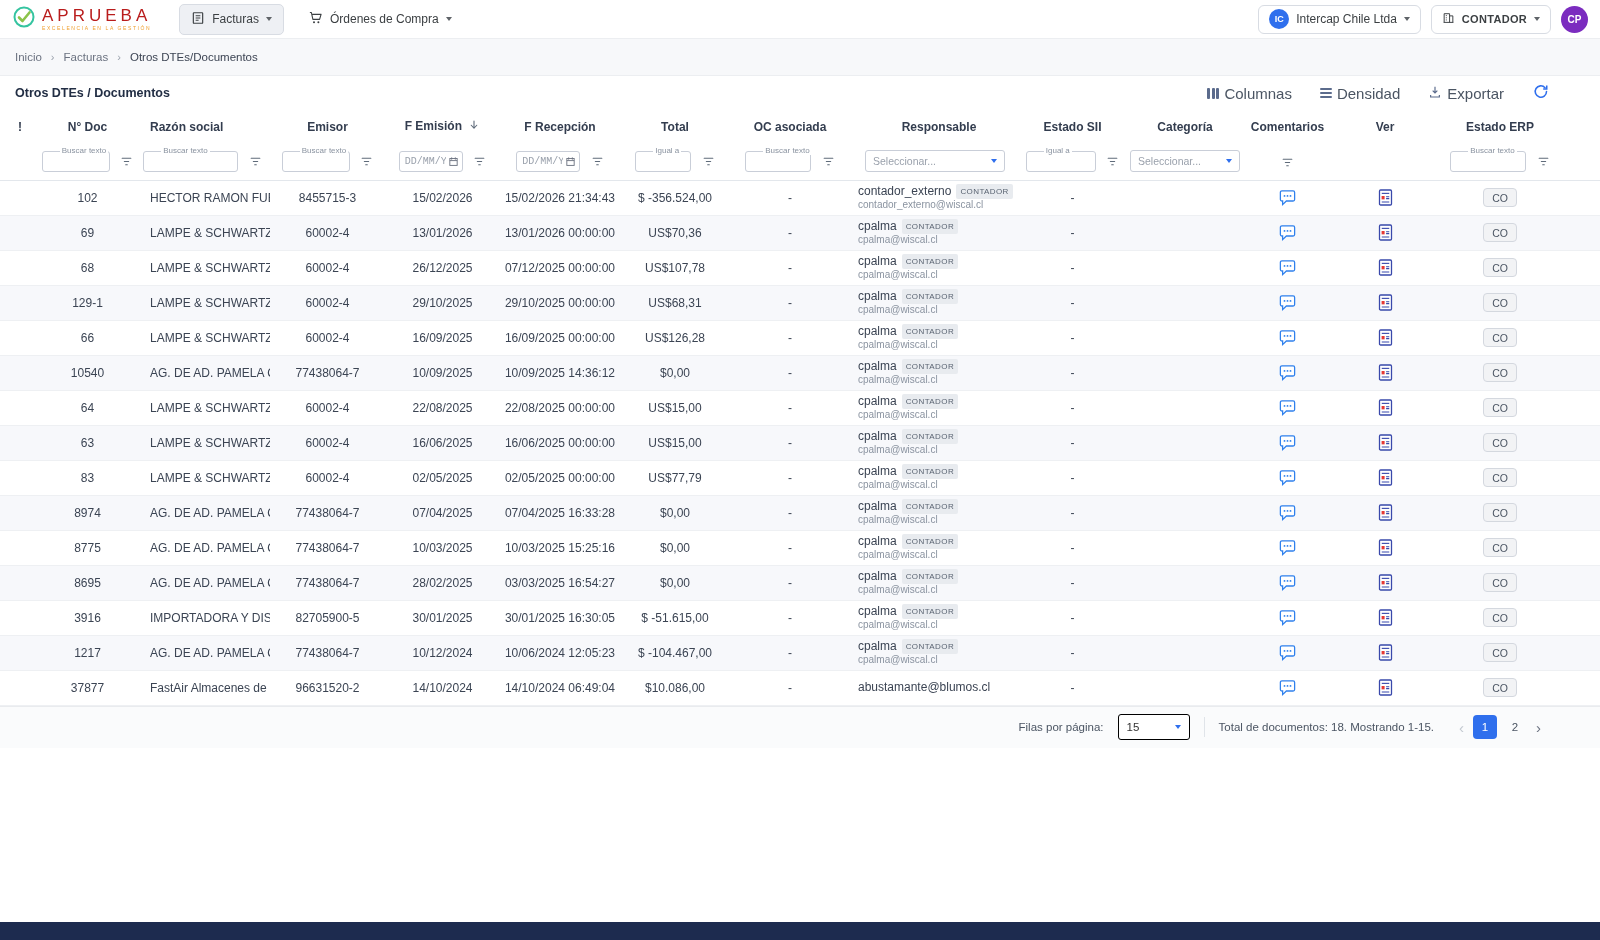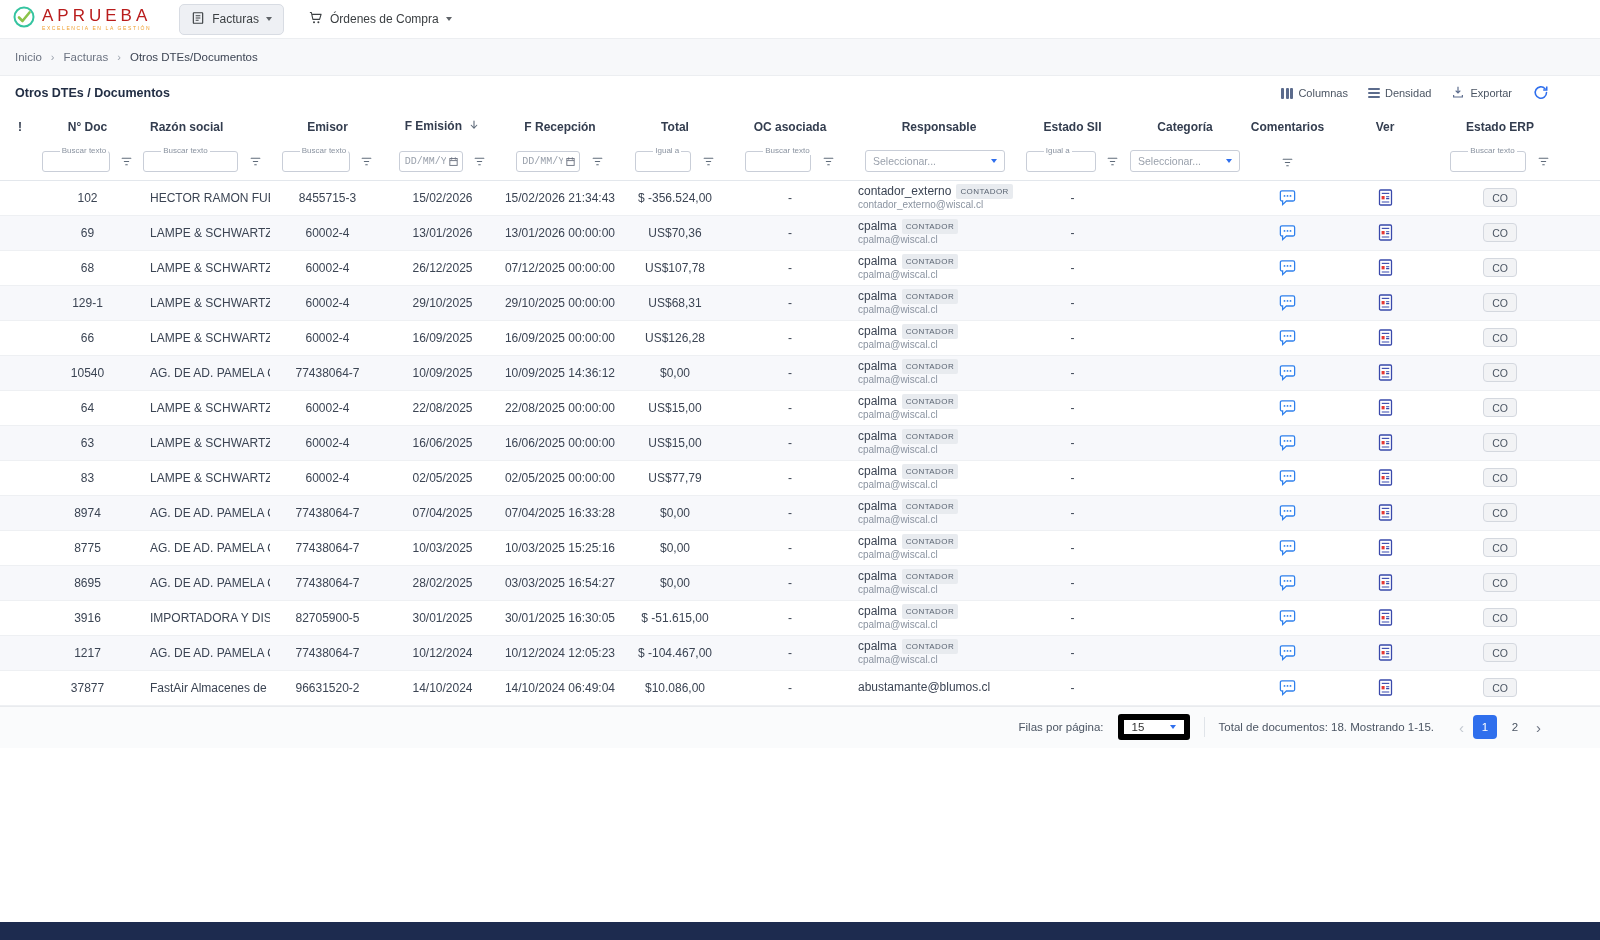--- a/index.html
+++ b/index.html
@@ -30,21 +30,21 @@
   .breadcrumb{height:38px;background:#f7f8fa;border-top:1px solid #eceef1;border-bottom:1px solid #eceef1;
     display:flex;align-items:center;padding:0 15px;font-size:11.5px;color:#6b7280}
   .crumb{cursor:pointer}
   .crumb.current{color:#3c4453;cursor:default}
   .sep{color:#9aa1ac;margin:0 9px;font-size:11px}
   .sep::after{content:"›"}
 
   
   .titlebar{height:34px;display:flex;align-items:center;padding:0 15px;background:#fff}
   .page-title{font-size:12.5px;font-weight:bold;color:#222e44}
-  .tools{margin-left:auto;display:flex;align-items:center;gap:20px;font-size:11px;color:#4b5563;padding-right:36px}
+  .tools{margin-left:auto;display:flex;align-items:center;gap:28px;font-size:15px;color:#4b5563;padding-right:36px}
   .tool{display:flex;align-items:center;gap:5px;cursor:pointer}
   .colbars{display:inline-flex;gap:1.5px;align-items:flex-end}
   .colbars span{width:3px;height:11px;background:#5b6b8c;border-radius:1px}
   .densbars{display:inline-flex;flex-direction:column;gap:2px}
   .densbars span{width:12px;height:2px;background:#5b6b8c;border-radius:1px}
 
   
   table{width:1600px;table-layout:fixed;border-collapse:collapse}
   thead th{font-size:12px;color:#333d4f;font-weight:bold;height:33px;text-align:center;
     vertical-align:middle;white-space:nowrap;overflow:hidden}
@@ -70,21 +70,21 @@
   .resp-name{font-size:12px;color:#3b4453}
   .role-badge{background:#e8ebef;border-radius:2px;font-size:8px;color:#5a6472;padding:1px 4px;letter-spacing:.4px}
   .resp-email{font-size:10px;color:#8a93a0;line-height:12px;text-align:left}
   .icon-btn{display:inline-flex;cursor:pointer;vertical-align:middle}
   .erp-badge{display:inline-block;border:1px solid #d4d8df;background:#f2f3f5;border-radius:4px;
     padding:2.5px 8px;font-size:10.5px;color:#4b5563}
 
   
   .pagination{height:42px;border-top:1px solid #e9ebee;background:#fafbfc;display:flex;align-items:center;
     justify-content:flex-end;gap:14px;padding-right:56px;font-size:11.5px;color:#4b5563}
-  .rpp-select{width:72px;height:26px;border:6px solid #000000;border-radius:3px;display:flex;align-items:center;
+  .rpp-select{width:72px;height:26px;border:1px solid #000000;border-radius:3px;display:flex;align-items:center;
     justify-content:space-between;padding:0 8px;font-size:11.5px;color:#333;background:#fff;cursor:pointer}
   .pg-divider{width:1px;height:20px;background:#e0e4e9}
   .pager{display:flex;align-items:center;gap:6px;margin-left:8px}
   .page-btn{min-width:24px;height:24px;display:flex;align-items:center;justify-content:center;border-radius:4px;
     font-size:11.5px;color:#4b5563;cursor:pointer}
   .page-btn.active{background:#2f6fed;color:#fff}
   .chev{font-size:15px;color:#6b7280;cursor:pointer;padding:0 3px}
   .chev.disabled{color:#c2c8d0;cursor:default}
 
   .bottom-strip{position:absolute;left:0;bottom:0;width:1600px;height:18px;background:#1d2b4f}
@@ -122,20 +122,38 @@
       <svg width="15" height="15" viewBox="0 0 24 24">
           <path d="M3 4h2.4l2.4 11h10.7l2.4-8H7" fill="none" stroke="#3c4043" stroke-width="1.8" stroke-linejoin="round"></path>
           <circle cx="9.6" cy="19.4" r="1.6" fill="#3c4043"></circle>
           <circle cx="16.6" cy="19.4" r="1.6" fill="#3c4043"></circle>
         </svg>
     </span>
     <span>Órdenes de Compra</span>
     <span class="caret"></span>
   </div>
 
+  <div class="top-right">
+    <div class="pill">
+      <span class="ic-badge">IC</span>
+      <span>Intercap Chile Ltda</span>
+      <span class="caret"></span>
+    </div>
+    <div class="pill">
+      <span>
+        <svg width="13" height="13" viewBox="0 0 24 24">
+            <path d="M4 21V5h10v16M14 9h6v12M3 21h18" fill="none" stroke="#3c4043" stroke-width="1.8"></path>
+            <path d="M7 8.5h2M7 12.5h2M7 16.5h2" stroke="#3c4043" stroke-width="1.6"></path>
+          </svg>
+      </span>
+      <b>CONTADOR</b>
+      <span class="caret"></span>
+    </div>
+    <div class="avatar">CP</div>
+  </div>
 </header>
 
 <nav class="breadcrumb">
   <span class="crumb">Inicio</span>
   <span class="sep"></span>
   <span class="crumb">Facturas</span>
   <span class="sep"></span>
   <span class="crumb current">Otros DTEs/Documentos</span>
 </nav>
 
@@ -914,21 +932,21 @@
       <span class="erp-badge">CO</span>
     </td>
     <td></td>
   </tr>
       <tr>
     <td></td>
     <td>1217</td>
     <td class="ta-l trunc">AG. DE AD. PAMELA ORTEGA</td>
     <td>77438064-7</td>
     <td>10/12/2024</td>
-    <td>10/12/2024 12:05:23</td>
+    <td>10/06/2024 12:05:23</td>
     <td>$ -104.467,00</td>
     <td>-</td>
     <td class="resp-col">
       <div class="resp-line">
         <span class="resp-name">cpalma</span>
         <span class="role-badge">CONTADOR</span>
       </div>
       <div class="resp-email">cpalma@wiscal.cl</div>
     </td>
     <td>-</td>

